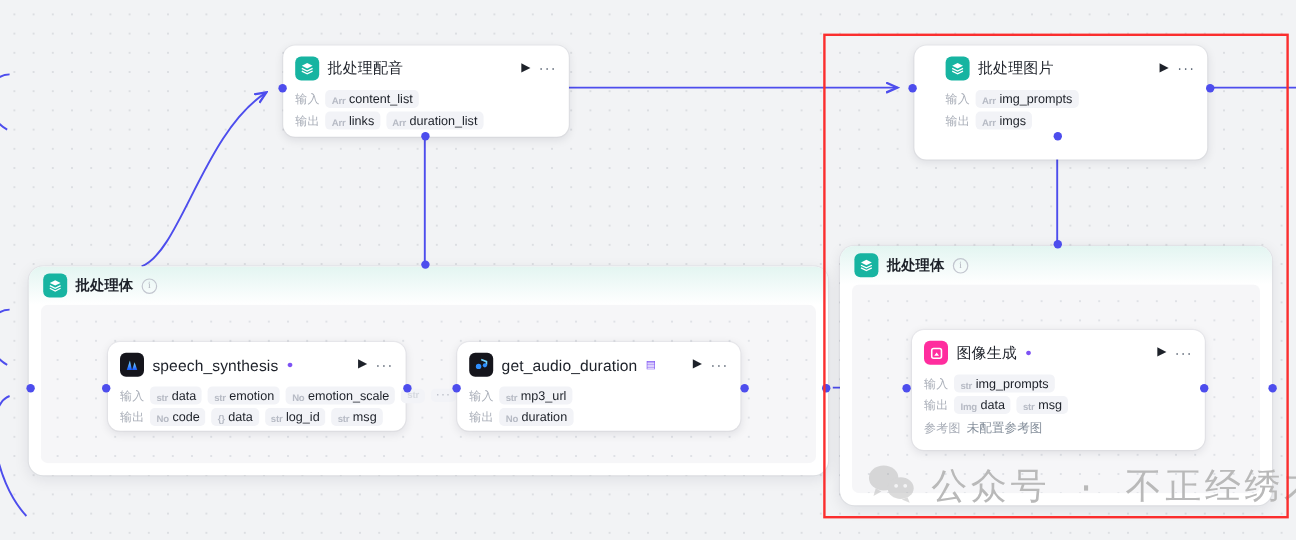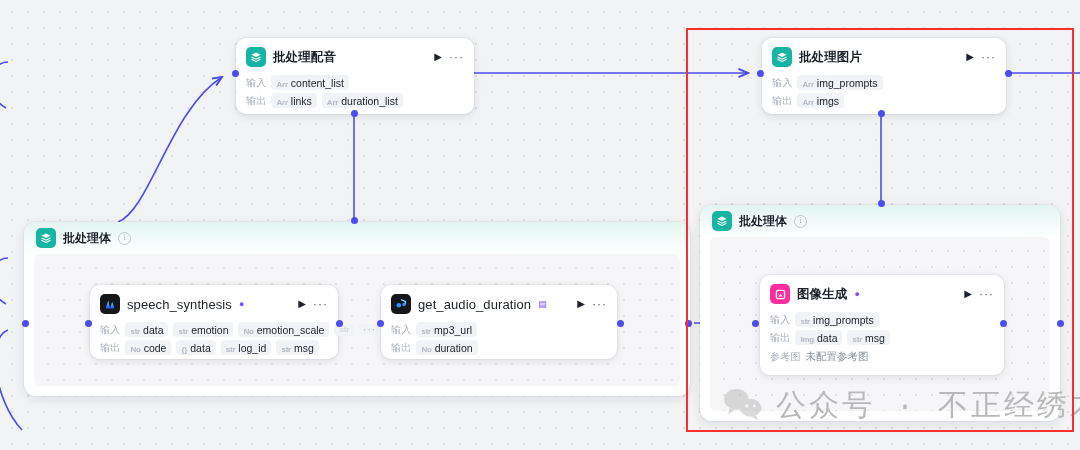--- a/index.html
+++ b/index.html
@@ -41,21 +41,21 @@
     width: 20px; height: 20px;
     border-radius: 5px;
     flex: 0 0 auto;
     display: flex; align-items: center; justify-content: center;
     overflow: hidden;
   }
   .ico-teal { background: #17b4a1; }
   .ico-dark { background: #15151c; }
   .ico-pink { background: #ff2d9e; }
   .node-title {
-    font-size: 12.5px; color: #1d2129; font-weight: 700;
+    font-size: 12.5px; color: #1d2129; font-weight: 400;
     white-space: nowrap; letter-spacing: .1px;
   }
   .node-title.mono {
     font-family: "Liberation Sans", sans-serif;
     font-weight: 400; font-size: 13px; color: #1d2129;
   }
   .head-spacer { flex: 1 1 auto; }
   .play-ico { color: #1d2129; font-size: 10px; line-height: 1; }
   .dots-ico { color: #4e5969; font-size: 12px; letter-spacing: 1px; line-height: 1; }
   .badge-mini {
@@ -257,21 +257,21 @@
           <span>links</span>
         </span>
         <span class="chip">
           <span class="ty">Arr</span>
           <span>duration_list</span>
         </span>
       </div>
     </div>
   </div>
 
-  <div class="node" style="left:762px; top:38px; width:244px; height:76px;">
+  <div class="node" style="left:762px; top:38px; width:244px; height:95px;padding-left:16px;">
     <div class="node-head">
       <span class="node-ico ico-teal">
         <svg width="12" height="12" viewBox="0 0 16 16">
             <path d="M8 2l6 3-6 3-6-3 6-3z" fill="#fff"></path>
             <path d="M2 8l6 3 6-3" stroke="#fff" stroke-width="1.4" fill="none"></path>
             <path d="M2 11l6 3 6-3" stroke="#fff" stroke-width="1.4" fill="none"></path>
           </svg>
       </span>
       <span class="node-title">批处理图片</span>
       <span class="head-spacer"></span>

